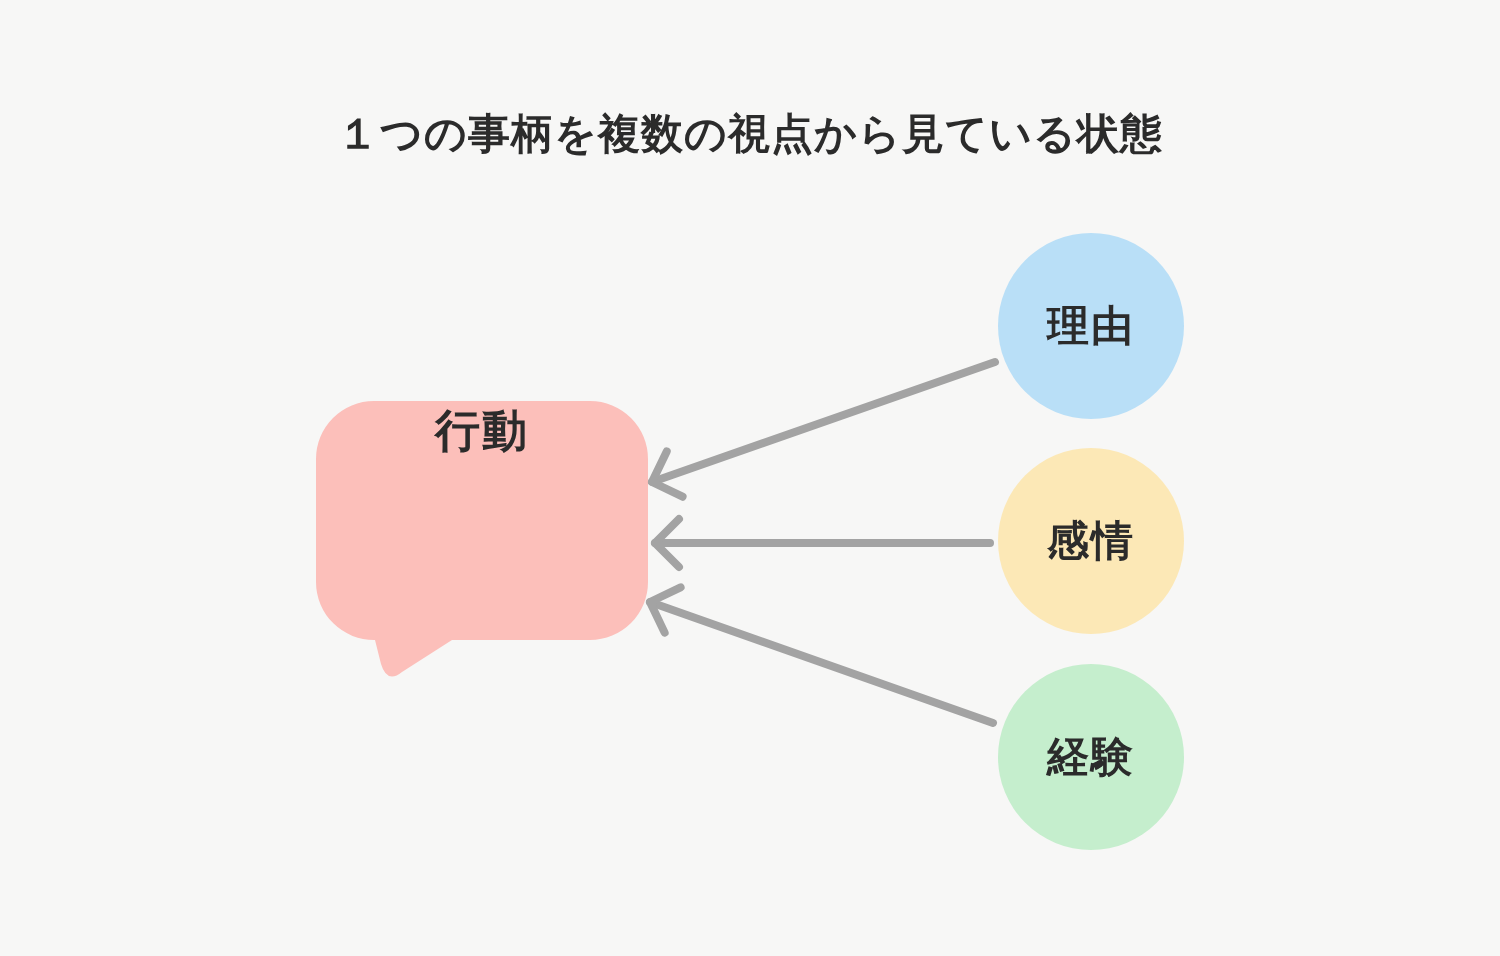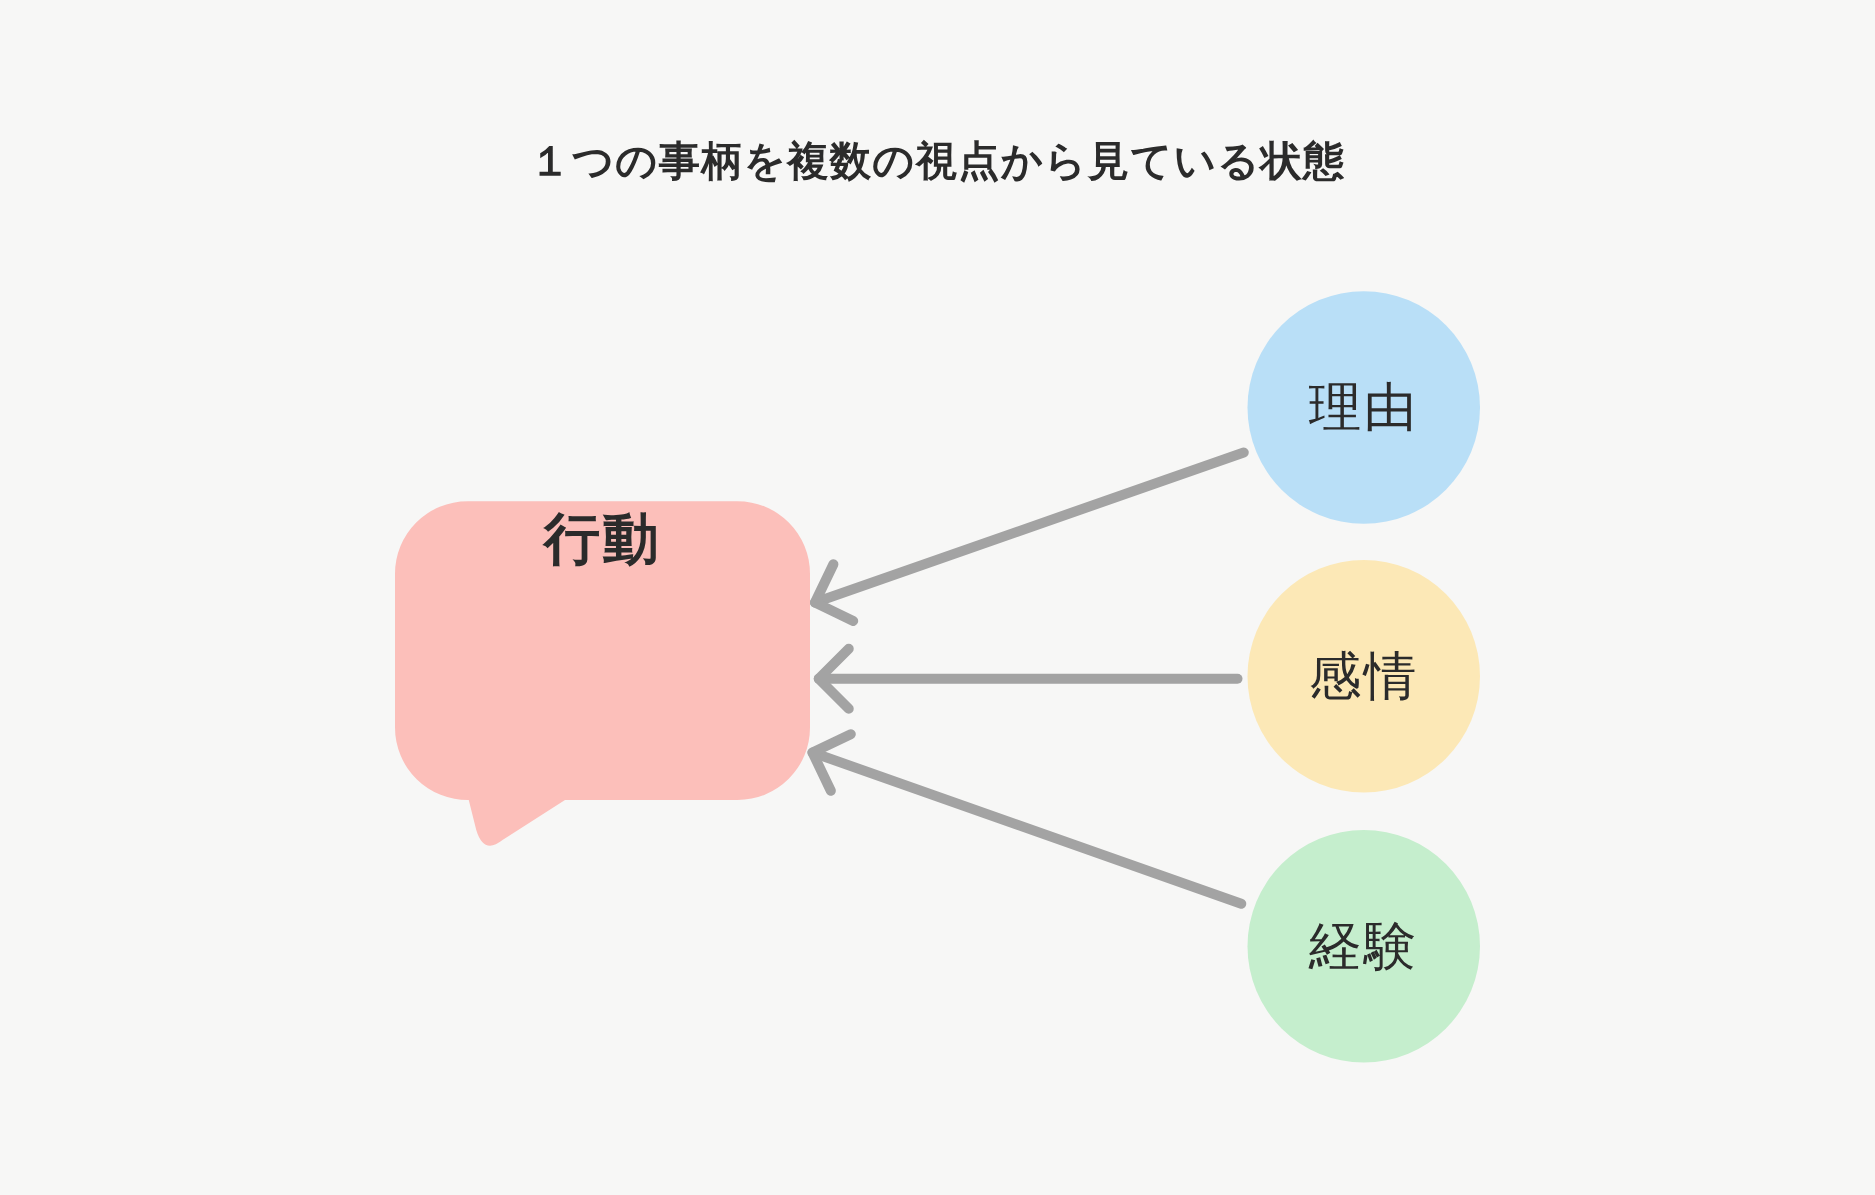--- a/index.html
+++ b/index.html
@@ -18,21 +18,21 @@
     left: 0;
     top: 0;
   }
   .title {
     position: absolute;
     left: 0;
     top: 110px;
     width: 1500px;
     margin: 0;
     text-align: center;
-    font-size: 33px;
+    font-size: 42px;
     font-weight: 700;
     letter-spacing: 1px;
     line-height: 1.15;
   }
   .arrow {
     fill: none;
     stroke-width: 8;
     stroke-linecap: round;
   }
   .bubble-label-box {
@@ -50,21 +50,21 @@
   .node {
     position: absolute;
     left: 998px;
     width: 186px;
     height: 186px;
     border-radius: 50%;
     display: flex;
     align-items: center;
     justify-content: center;
     font-size: 42px;
-    font-weight: 400;
+    font-weight: 700;
     letter-spacing: 2px;
   }
   .node-0 { top: 233px; }
   .node-1 { top: 448px; }
   .node-2 { top: 664px; }
 </style>
 </head>
 <body>
 
 <div class="canvas" style="background-color: rgb(247, 247, 246);">

